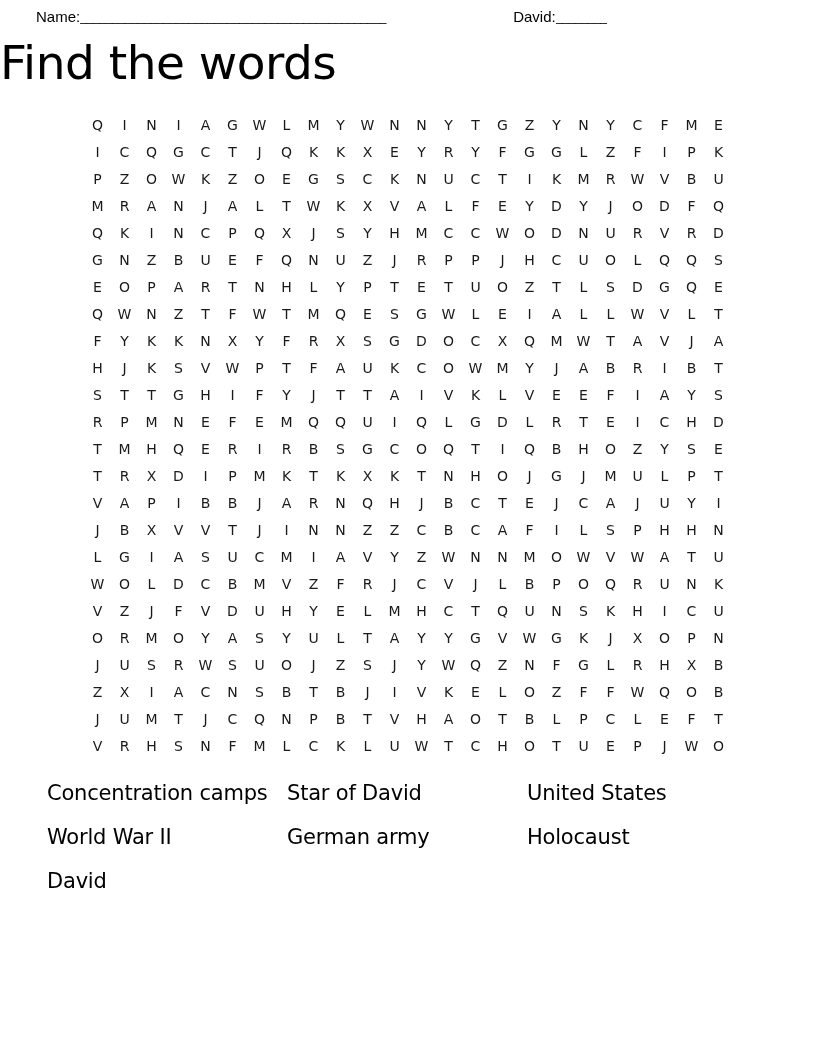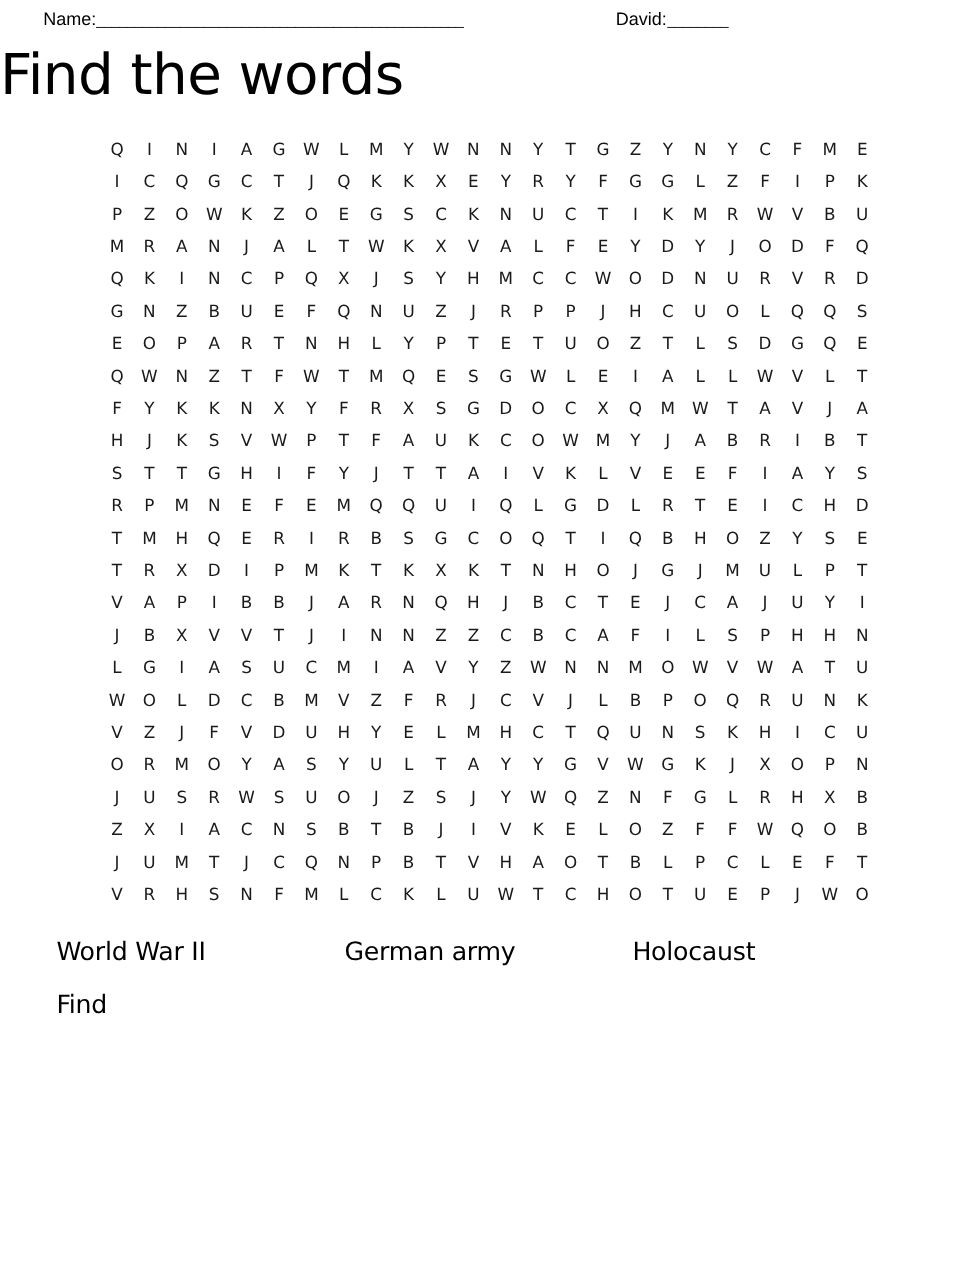--- a/index.html
+++ b/index.html
@@ -762,20 +762,25 @@
           <td>J</td>
           <td>W</td>
           <td>O</td>
         </tr>
       </tbody>
   </table>
 </div>
 
 <div class="word-list">
     <div class="word-row">
+      <div class="word-cell col-1">Concentration camps</div>
+      <div class="word-cell col-2">Star of David</div>
+      <div class="word-cell col-3">United States</div>
+    </div>
+    <div class="word-row">
       <div class="word-cell col-1">World War II</div>
       <div class="word-cell col-2">German army</div>
       <div class="word-cell col-3">Holocaust</div>
     </div>
     <div class="word-row">
-      <div class="word-cell col-3">Find</div>
+      <div class="word-cell col-3">David</div>
     </div>
   </div>
 
 </body></html>

